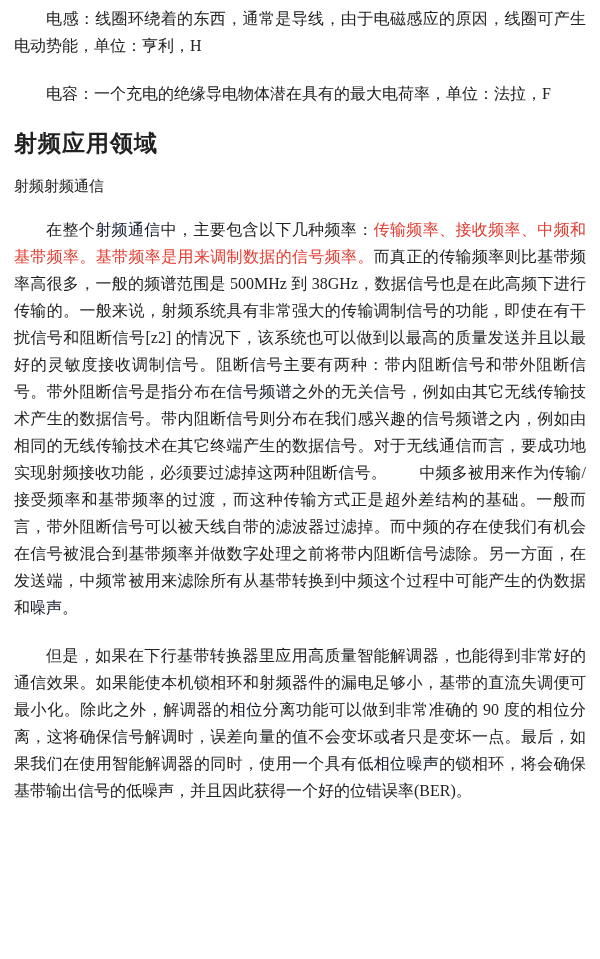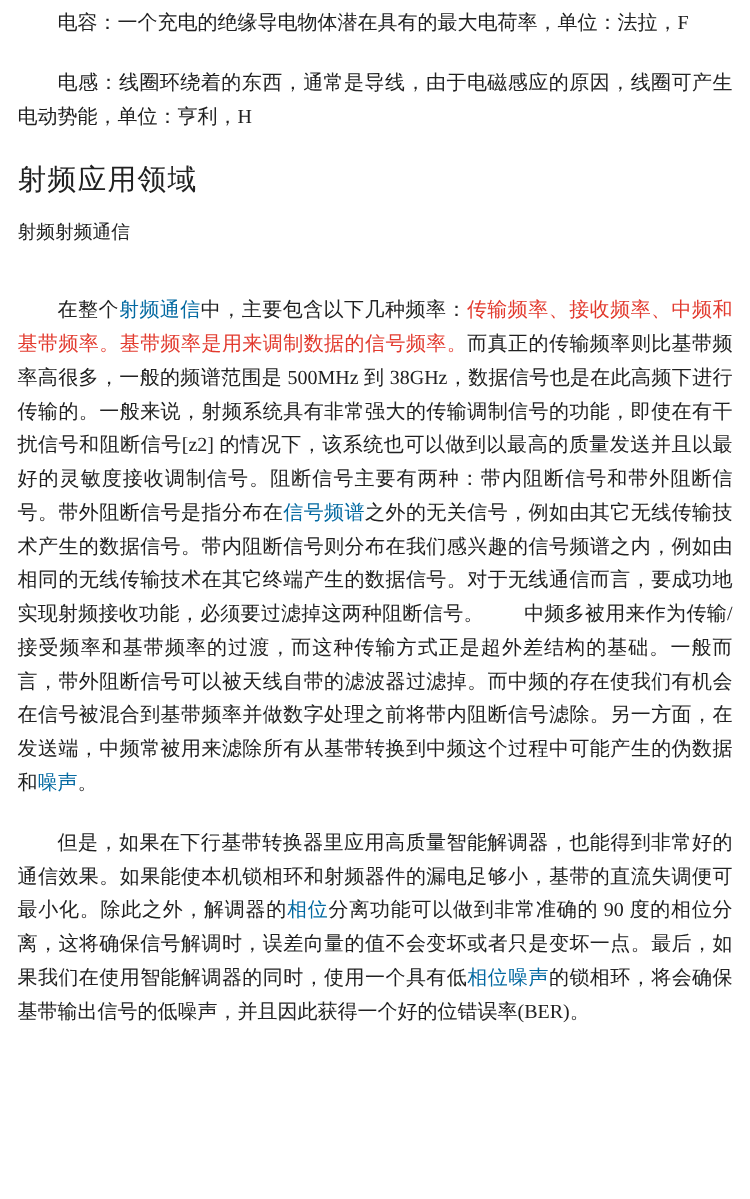--- a/index.html
+++ b/index.html
@@ -22,36 +22,36 @@
     font-size: 16px;
     line-height: 27px;
     text-align: justify;
     text-indent: 32px;
     margin: 0 0 21px 0;
     word-break: break-all;
   }
   h1.heading1 {
     font-size: 23px;
     line-height: 32px;
-    font-weight: normal;
+    font-weight: bold;
     margin: 4px 0 13px 0;
     letter-spacing: 1px;
   }
   .subheading {
     font-size: 15px;
     line-height: 27px;
-    margin: 0 0 35px 0;
+    margin: 0 0 16px 0;
   }
   .seg-normal { color: #212121; }
   .seg-red { color: #e23a2e; }
-  .seg-link { color: #0369a1; text-decoration: none; cursor: pointer; }
+  .seg-link { color: #0f172a; text-decoration: none; cursor: pointer; }
 </style>
 </head>
 <body>
 
 <div class="doc">
+    <p class="para"><span class="seg-normal">电感：线圈环绕着的东西，通常是导线，由于电磁感应的原因，线圈可产生电动势能，单位：亨利，H</span></p>
     <p class="para"><span class="seg-normal">电容：一个充电的绝缘导电物体潜在具有的最大电荷率，单位：法拉，F</span></p>
-    <p class="para"><span class="seg-normal">电感：线圈环绕着的东西，通常是导线，由于电磁感应的原因，线圈可产生电动势能，单位：亨利，H</span></p>
     <h1 class="heading1">射频应用领域</h1>
     <div class="subheading">射频射频通信</div>
     <p class="para"><span class="seg-normal">在整个</span><span class="seg-link">射频通信</span><span class="seg-normal">中，主要包含以下几种频率：</span><span class="seg-red">传输频率、接收频率、中频和基带频率。基带频率是用来调制数据的信号频率。</span><span class="seg-normal">而真正的传输频率则比基带频率高很多，一般的频谱范围是 500MHz 到 38GHz，数据信号也是在此高频下进行传输的。一般来说，射频系统具有非常强大的传输调制信号的功能，即使在有干扰信号和阻断信号[z2] 的情况下，该系统也可以做到以最高的质量发送并且以最好的灵敏度接收调制信号。阻断信号主要有两种：带内阻断信号和带外阻断信号。带外阻断信号是指分布在</span><span class="seg-link">信号频谱</span><span class="seg-normal">之外的无关信号，例如由其它无线传输技术产生的数据信号。带内阻断信号则分布在我们感兴趣的信号频谱之内，例如由相同的无线传输技术在其它终端产生的数据信号。对于无线通信而言，要成功地实现射频接收功能，必须要过滤掉这两种阻断信号。　　中频多被用来作为传输/接受频率和基带频率的过渡，而这种传输方式正是超外差结构的基础。一般而言，带外阻断信号可以被天线自带的滤波器过滤掉。而中频的存在使我们有机会在信号被混合到基带频率并做数字处理之前将带内阻断信号滤除。另一方面，在发送端，中频常被用来滤除所有从基带转换到中频这个过程中可能产生的伪数据和</span><span class="seg-link">噪声</span><span class="seg-normal">。</span></p>
     <p class="para"><span class="seg-normal">但是，如果在下行基带转换器里应用高质量智能解调器，也能得到非常好的通信效果。如果能使本机锁相环和射频器件的漏电足够小，基带的直流失调便可最小化。除此之外，解调器的</span><span class="seg-link">相位</span><span class="seg-normal">分离功能可以做到非常准确的 90 度的相位分离，这将确保信号解调时，误差向量的值不会变坏或者只是变坏一点。最后，如果我们在使用智能解调器的同时，使用一个具有低</span><span class="seg-link">相位噪声</span><span class="seg-normal">的锁相环，将会确保基带输出信号的低噪声，并且因此获得一个好的位错误率(BER)。</span></p>
   </div>
 
 </body></html>

